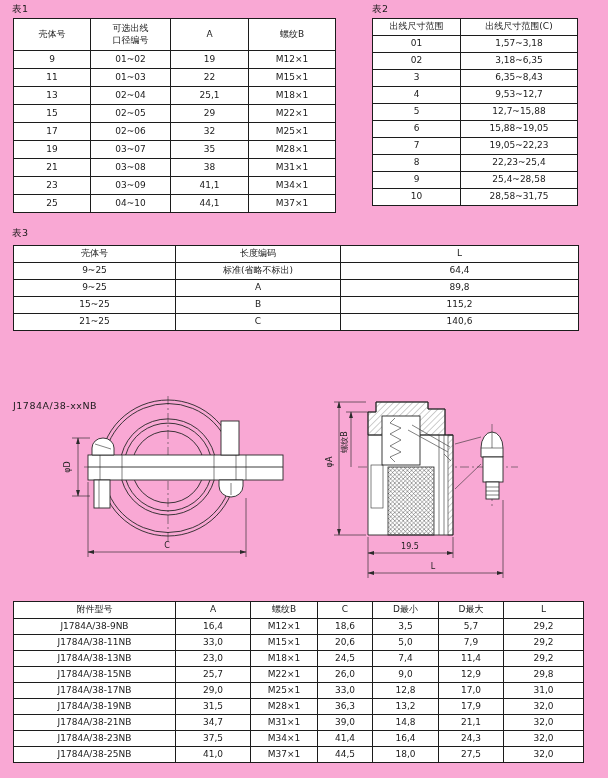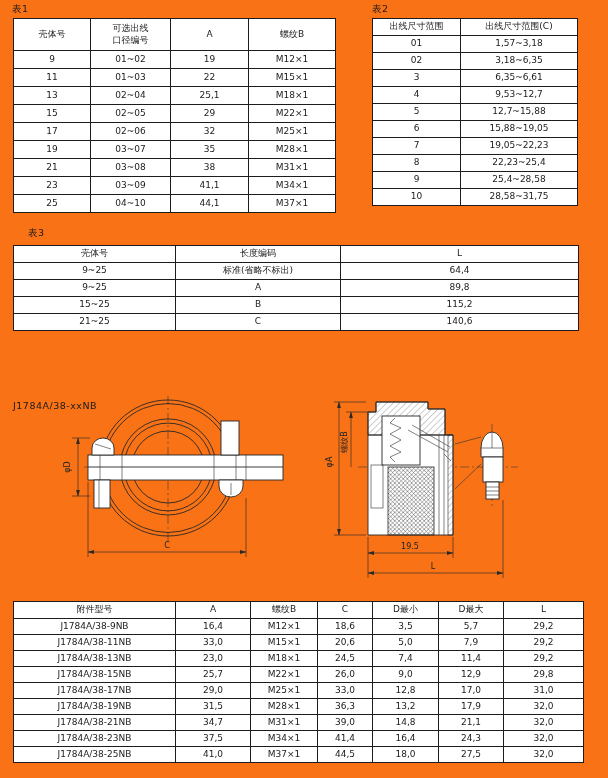--- a/index.html
+++ b/index.html
@@ -1,16 +1,16 @@
 <!DOCTYPE html>
 <html><head>
 <meta charset="utf-8">
 <style>
   html,body{margin:0;padding:0;background:#fff;}
-  .page{position:relative;width:608px;height:778px;background:#f97316;
+  .page{position:relative;width:608px;height:778px;background:#f9a8d4;
         font-family:"DejaVu Sans",sans-serif;color:#1a1a1a;overflow:hidden;}
   .lbl{position:absolute;font-size:9.5px;letter-spacing:.5px;}
   table{position:absolute;border-collapse:collapse;table-layout:fixed;background:#fff;}
   th,td{border:1px solid #1c1c1c;font-weight:400;font-size:9px;text-align:center;
         vertical-align:middle;padding:0;line-height:1.25;overflow:hidden;}
   th{white-space:pre-line;}
   #table1 th{height:31px;} #table1 td{height:17px;}
   #table2 th{height:16px;} #table2 td{height:16px;}
   #table3 th{height:16px;} #table3 td{height:16px;}
   #parts  th{height:16px;} #parts  td{height:15px;}
@@ -22,21 +22,21 @@
   .wfill{fill:#ffffff;stroke:#262626;stroke-width:0.9;}
   .dtxt{font-size:8px;fill:#222;font-family:"DejaVu Sans",sans-serif;}
 </style>
 </head>
 <body>
 
 <div class="page">
 
   <div class="lbl" style="left:12px;top:3px;">表1</div>
   <div class="lbl" style="left:372px;top:3px;">表2</div>
-  <div class="lbl" style="left:28px;top:227px;">表3</div>
+  <div class="lbl" style="left:12px;top:227px;">表3</div>
   <div class="lbl" style="left:13px;top:352px;margin-top:48px;">J1784A/38-xxNB</div>
 
   <table id="table1" style="left:13px;top:18px;width:322px;">
     <colgroup>
         <col style="width:77px">
         <col style="width:80px">
         <col style="width:78px">
         <col style="width:87px">
       </colgroup>
   <thead>
@@ -121,21 +121,21 @@
         <tr>
           <td>01</td>
           <td>1,57~3,18</td>
         </tr>
         <tr>
           <td>02</td>
           <td>3,18~6,35</td>
         </tr>
         <tr>
           <td>3</td>
-          <td>6,35~6,61</td>
+          <td>6,35~8,43</td>
         </tr>
         <tr>
           <td>4</td>
           <td>9,53~12,7</td>
         </tr>
         <tr>
           <td>5</td>
           <td>12,7~15,88</td>
         </tr>
         <tr>

